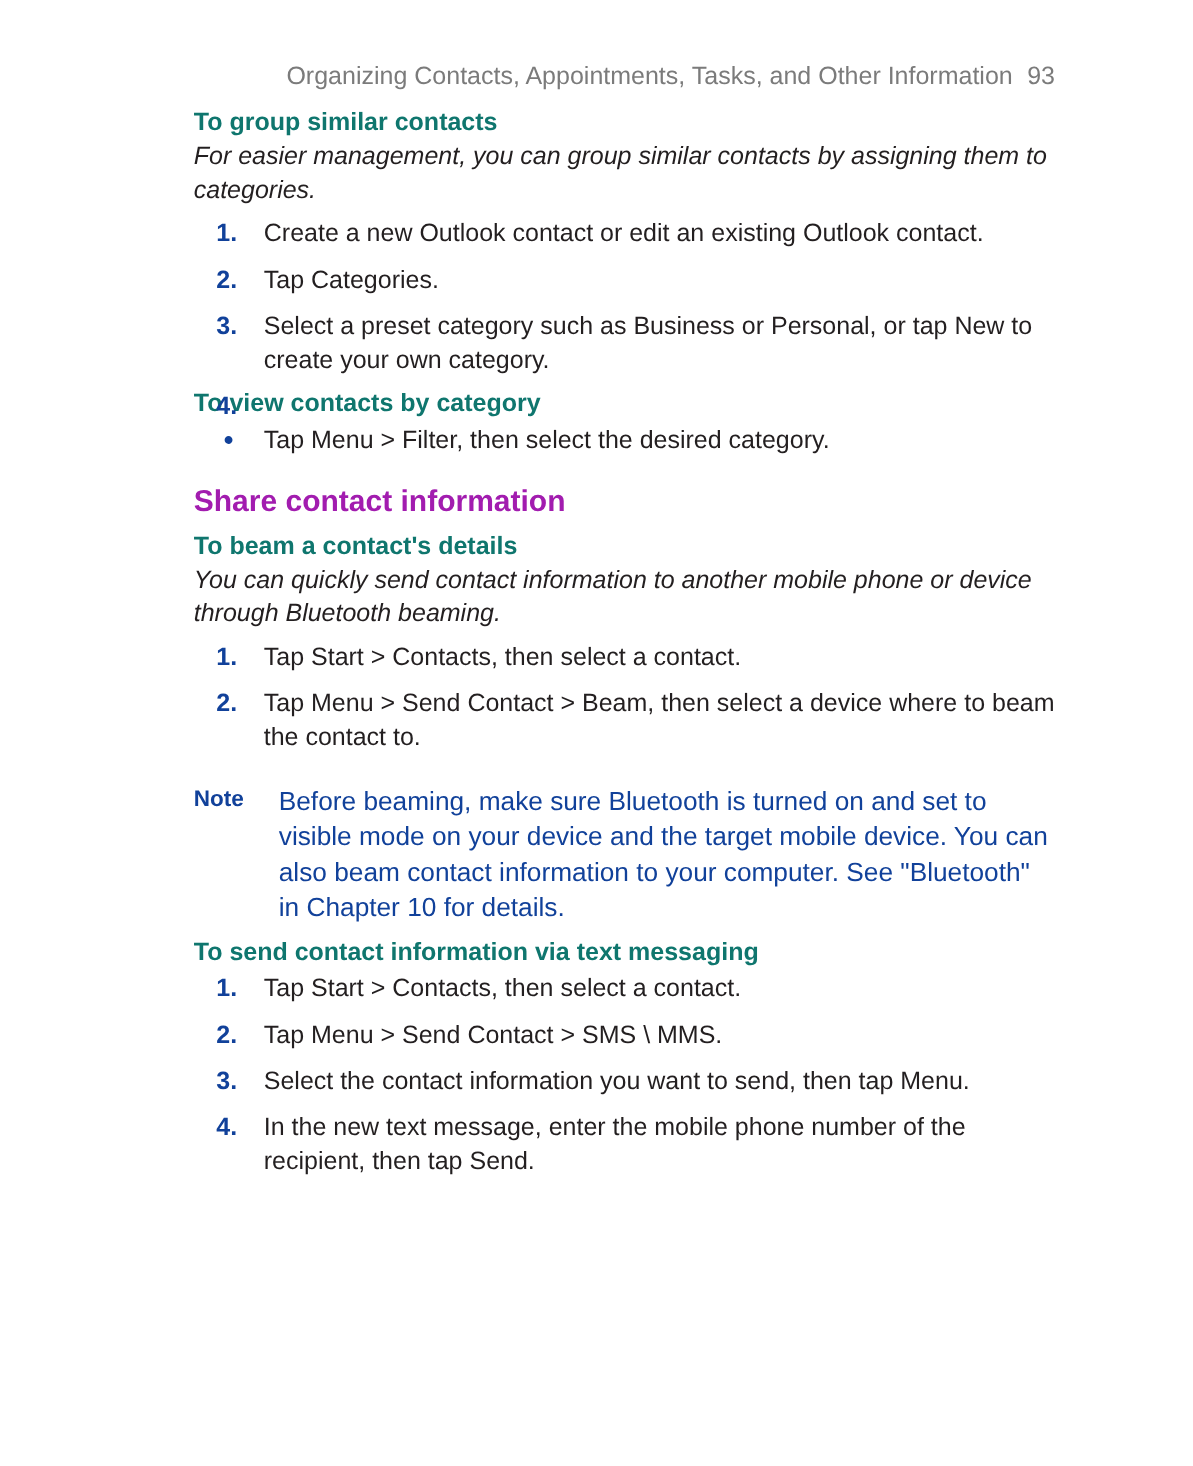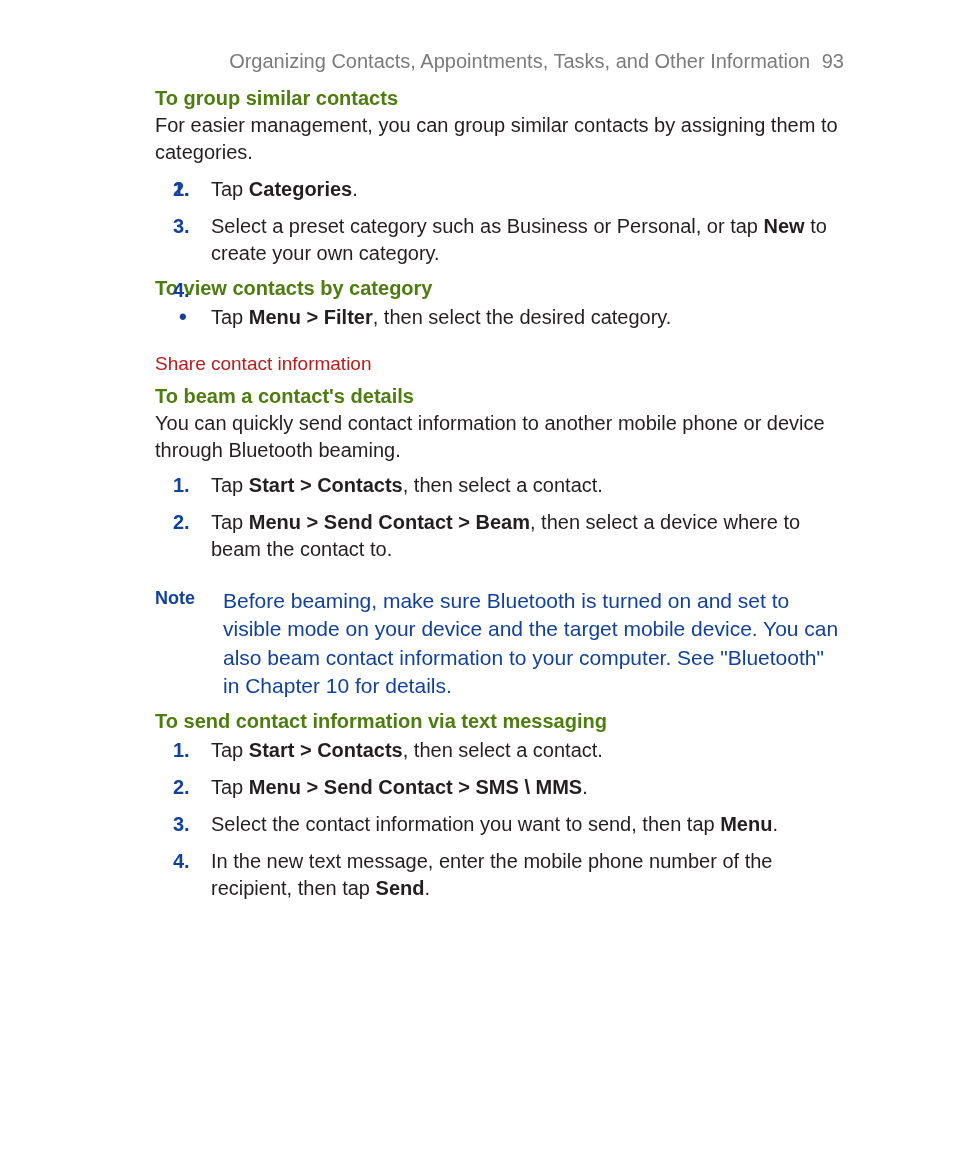--- a/index.html
+++ b/index.html
@@ -18,31 +18,32 @@
     font-size: 20px;
     color: #7b7b7b;
     text-align: right;
     margin-bottom: 14px;
   }
   .page-number {
     margin-left: 6px;
     margin-top: 12px;
   }
   .subhead-blue {
-    color: #4d7c0f;
+    color: #0f766e;
     font-weight: 700;
     font-size: 20px;
     margin-top: 10px;
     margin-bottom: 2px;
   }
   .body-text {
     font-size: 20px;
     line-height: 1.35;
     color: #231f20;
     margin: 0 0 8px 0;
+    font-style: italic;
   }
   ol.steps {
     list-style: none;
     padding: 0;
     margin: 4px 0 4px 0;
   }
   ol.steps > li {
     position: relative;
     padding-left: 56px;
     font-size: 20px;
@@ -74,23 +75,23 @@
   ul.bullet > li .dot {
     position: absolute;
     left: 24px;
     top: 0;
     color: #11419a;
     font-weight: 700;
     font-size: 22px;
     line-height: 1.2;
   }
   .section-head {
-    color: #b91c1c;
-    font-weight: 400;
-    font-size: 19px;
+    color: #a21caf;
+    font-weight: 700;
+    font-size: 24px;
     margin-top: 22px;
     margin-bottom: 4px;
   }
   .note-row {
     display: flex;
     gap: 28px;
     margin-top: 24px;
     margin-bottom: 6px;
   }
   .note-label {
@@ -99,38 +100,39 @@
     font-size: 18px;
     flex: 0 0 auto;
     padding-top: 1px;
   }
   .note-body {
     color: #11419a;
     font-size: 21px;
     line-height: 1.35;
     flex: 1 1 auto;
   }
-  b { font-weight: 700; }
+  b { font-weight: 400; }
 </style>
 </head>
 <body>
 
 <div class="page">
 
   <div class="header-line">
     <span>Organizing Contacts, Appointments, Tasks, and Other Information</span>
     <span class="page-number">93</span>
   </div>
 
   <div class="subhead-blue">To group similar contacts</div>
   <p class="body-text">For easier management, you can group similar contacts by assigning them to categories.</p>
 
   <ol class="steps">
     <li>
       <span class="num">1.</span>
+      <span>Create a new Outlook contact or edit an existing Outlook contact.</span>
     </li>
     <li>
       <span class="num">2.</span>
       <span><span>Tap </span><b>Categories</b><span>.</span></span>
     </li>
     <li>
       <span class="num">3.</span>
       <span><span>Select a preset category such as Business or Personal, or tap </span><b>New</b><span> to create your own category.</span></span>
     </li>
     <li>

